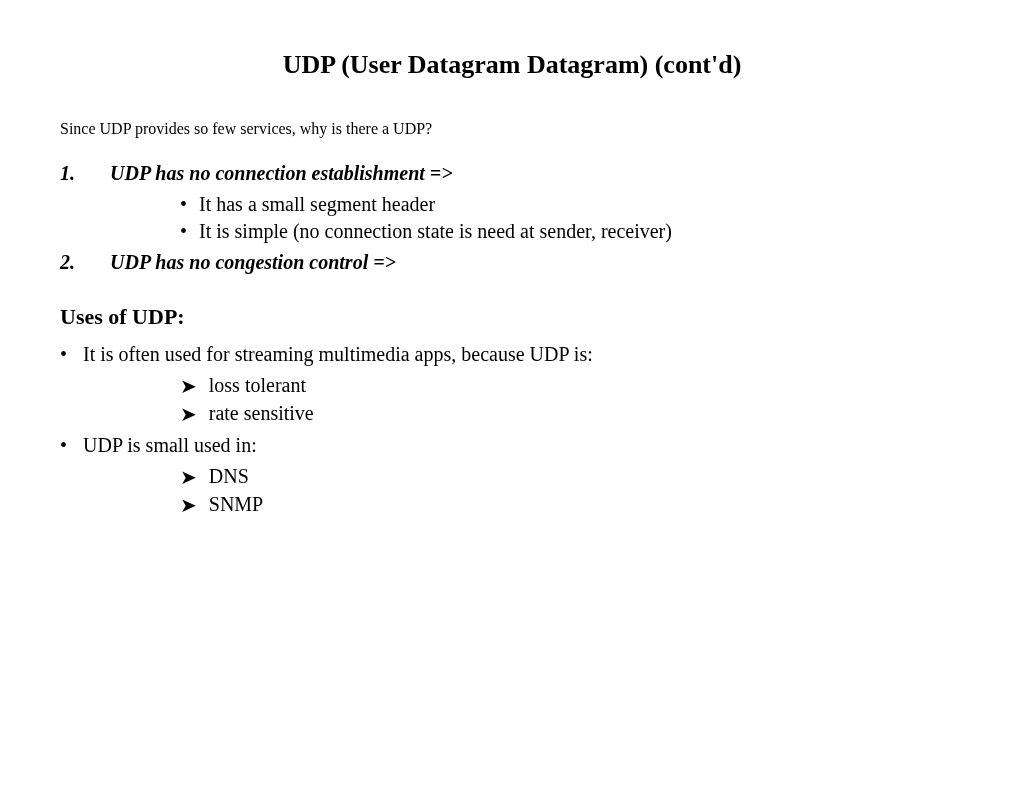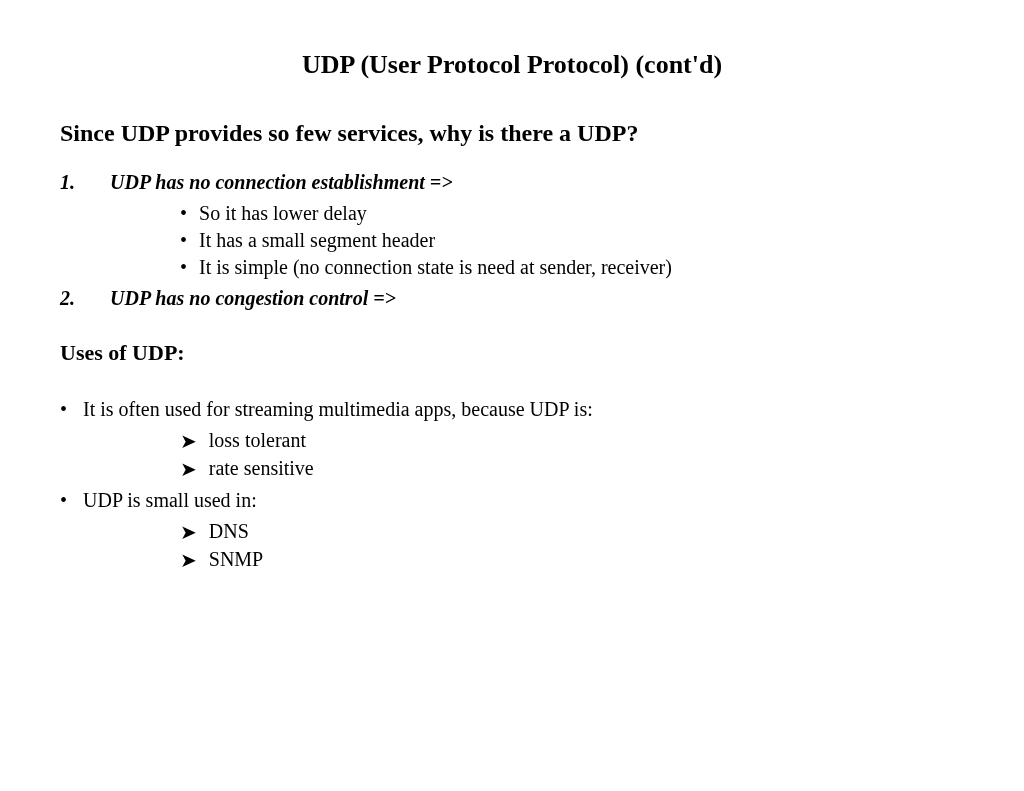--- a/index.html
+++ b/index.html
@@ -20,22 +20,22 @@
 
     .page-title {
       text-align: center;
       font-size: 26px;
       font-weight: bold;
       margin-bottom: 40px;
       margin-top: 10px;
     }
 
     .question {
-      font-weight: bold;
-      font-size: 24px;
+      font-weight: normal;
+      font-size: 16px;
       margin-bottom: 24px;
       margin-top: 38px;
     }
 
     .numbered-list {
       list-style: none;
       margin-bottom: 16px;
     }
 
     .numbered-item {
@@ -78,21 +78,21 @@
     .bullet-sub li::before {
       content: "•";
       margin-right: 12px;
       font-size: 20px;
     }
 
     .section-title {
       font-weight: bold;
       font-size: 22px;
       margin-top: 30px;
-      margin-bottom: 32px;
+      margin-bottom: 13px;
     }
 
     .main-bullets {
       list-style: none;
       margin-left: 0;
     }
 
     .main-bullets > li {
       display: flex;
       align-items: flex-end;
@@ -126,31 +126,30 @@
       font-size: 20px;
     }
 
     .main-bullet-text {
       flex: 1;
     }
   </style>
 </head>
 <body>
 
-<h1 class="page-title">UDP (User Protocol Protocol) (cont'd)</h1>
+<h1 class="page-title">UDP (User Datagram Datagram) (cont'd)</h1>
 
 <p class="question">Since UDP provides so few services, why is there a UDP?</p>
 
 <ol class="numbered-list">
   <li class="numbered-item">
     <span class="num">1.</span>
     <span class="item-text">UDP has no connection establishment  =&gt;</span>
   </li>
   <ul class="bullet-sub">
-    <li>So it has lower delay</li>
     <li>It has a small segment header</li>
     <li>It is simple (no connection state is need at sender, receiver)</li>
   </ul>
 
   <li class="numbered-item">
     <span class="num">2.</span>
     <span class="item-text">UDP has no congestion control  =&gt;</span>
   </li>
 </ol>
 

